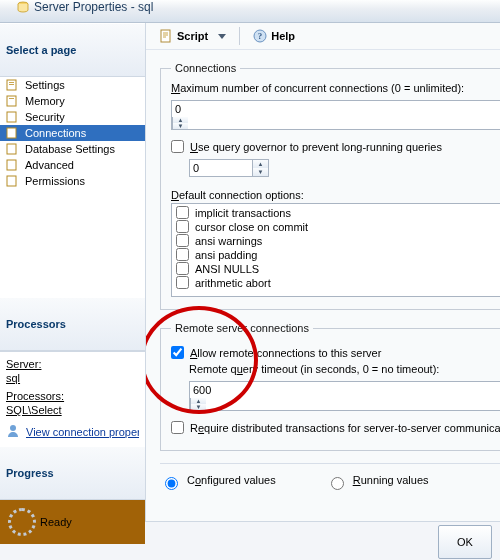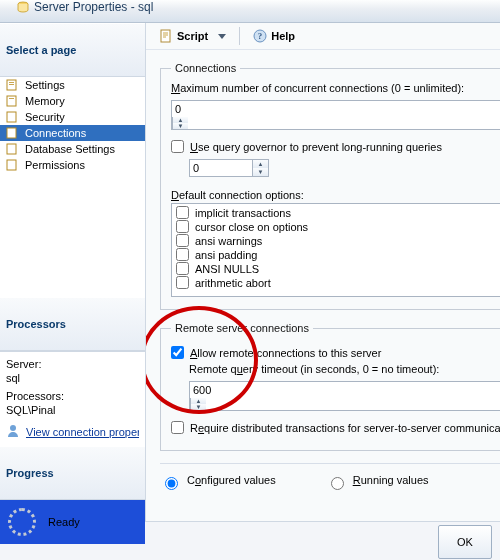--- a/index.html
+++ b/index.html
@@ -12,24 +12,24 @@
   .titlebar .ttxt { font-size:12px; color:#1b3a5c; }
   .main { display:flex; height:498px; }
   .left { width:145px; display:flex; flex-direction:column; background:#f4f5f7; border-right:1px solid #cfd8e3; }
   .panel-header { padding:20px 6px; border-top:1px solid #fff; border-bottom:1px solid #cfd8e3;
                   background:linear-gradient(#f8fafc,#e7edf5); font-weight:bold; color:#0a3a6b; }
   .tree { flex:0 0 auto; height:220px; background:#fff; overflow:hidden; }
   .tree-item { display:flex; align-items:center; gap:5px; padding:2px 6px; cursor:pointer; }
   .tree-item.selected { background:#2f6fbf; color:#fff; }
   .tree-item .icn { width:14px; height:12px; flex:0 0 auto; }
   .conn-box { background:#fff; flex:1; padding:6px; border-top:1px solid #cfd8e3; }
-  .conn-box .row { margin-bottom:2px; }
+  .conn-box .row { margin-bottom:2px;text-decoration:underline; }
   .link { color:#0a3a9b; text-decoration:underline; cursor:pointer; }
   .link-line { display:flex; align-items:center; gap:6px; margin-top:8px; }
-  .prog-box { background:#1d4ed8; padding:8px; height:40px; display:flex; align-items:center; gap:12px; }
+  .prog-box { background:#a16207; padding:8px; height:40px; display:flex; align-items:center; gap:4px; }
   .spinner { width:22px; height:22px; border:3px dotted #c2c9d3; border-radius:50%; }
   .right { flex:1; background:#f8fafb; display:flex; flex-direction:column; }
   .toolbar { height:26px; border-bottom:1px solid #dfe5ee; display:flex; align-items:center; gap:4px; padding:0 8px; }
   .tbtn { display:flex; align-items:center; gap:4px; padding:2px 4px; cursor:pointer; border:1px solid transparent;font-weight:bold; }
   .sep { width:0; height:18px; border-left:1px solid #c8d0db; margin:0 4px; }
   .caret-down { width:0;height:0;border-left:4px solid transparent;border-right:4px solid transparent;border-top:5px solid #4a5c72;}
   .content { flex:1; padding:12px 8px 6px 14px; overflow:hidden; }
   fieldset { border:1px solid #c5ccd6; margin:0 0 12px 0; padding:8px 10px 12px 10px; }
   legend { font-size:11px; padding:0 4px; color:#111; }
   .spin { display:inline-flex; border:1px solid #a9b4c2; background:#fff; }
@@ -116,30 +116,38 @@
             </svg>
           </span>
         <span>Database Settings</span>
       </div>
       <div class="tree-item">
         <span class="icn">
             <svg width="14" height="12">
               <rect x="1" y="1" width="9" height="10" fill="#fff" stroke="#b58b24"></rect>
             </svg>
           </span>
+        <span>Advanced</span>
+      </div>
+      <div class="tree-item">
+        <span class="icn">
+            <svg width="14" height="12">
+              <rect x="1" y="1" width="9" height="10" fill="#fff" stroke="#b58b24"></rect>
+            </svg>
+          </span>
         <span>Permissions</span>
       </div>
     </div>
 
     <div class="panel-header">Processors</div>
     <div class="conn-box">
       <div class="row">Server:</div>
       <div class="row">sql</div>
       <div class="row" style="margin-top:6px">Processors:</div>
-      <div class="row">SQL\Pinal</div>
+      <div class="row">SQL\Select</div>
       <div class="link-line">
         <span><svg width="14" height="14">
               <circle cx="7" cy="4" r="3" fill="#6fa2d8"></circle>
               <path d="M2 13c0-3 2.5-5 5-5s5 2 5 5" fill="#6fa2d8"></path>
             </svg></span>
         <span class="link truncate">View connection properties</span>
       </div>
     </div>
 
     <div class="panel-header">Progress</div>
@@ -208,21 +216,21 @@
           <span class="under">D</span>efault connection options:
           
         </div>
         <div class="listbox">
           <label class="chk">
               <input type="checkbox" style="">
               <span>implicit transactions</span>
             </label>
           <label class="chk">
               <input type="checkbox" style="">
-              <span>cursor close on options</span>
+              <span>cursor close on commit</span>
             </label>
           <label class="chk">
               <input type="checkbox" style="">
               <span>ansi warnings</span>
             </label>
           <label class="chk">
               <input type="checkbox" style="">
               <span>ansi padding</span>
             </label>
           <label class="chk">

